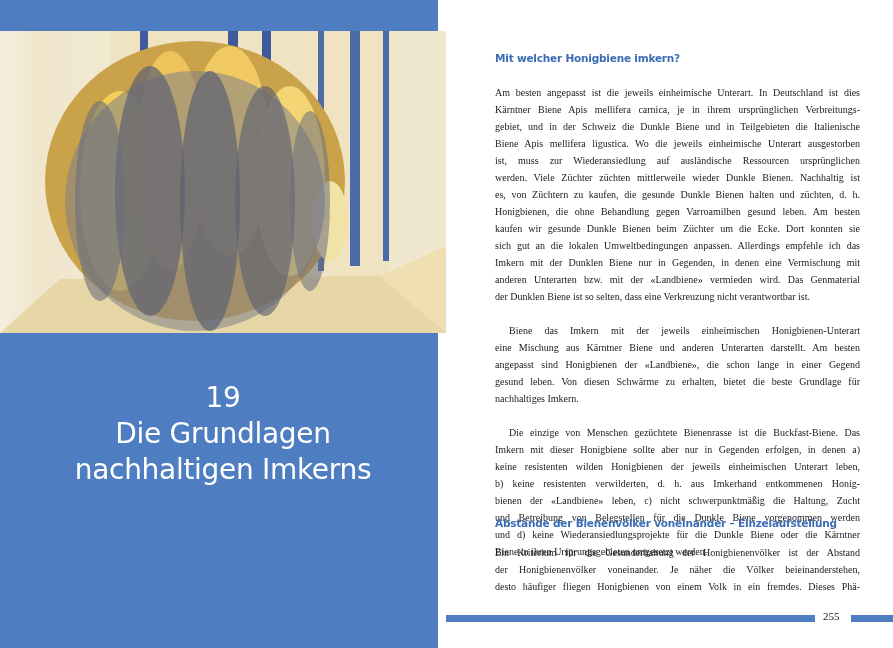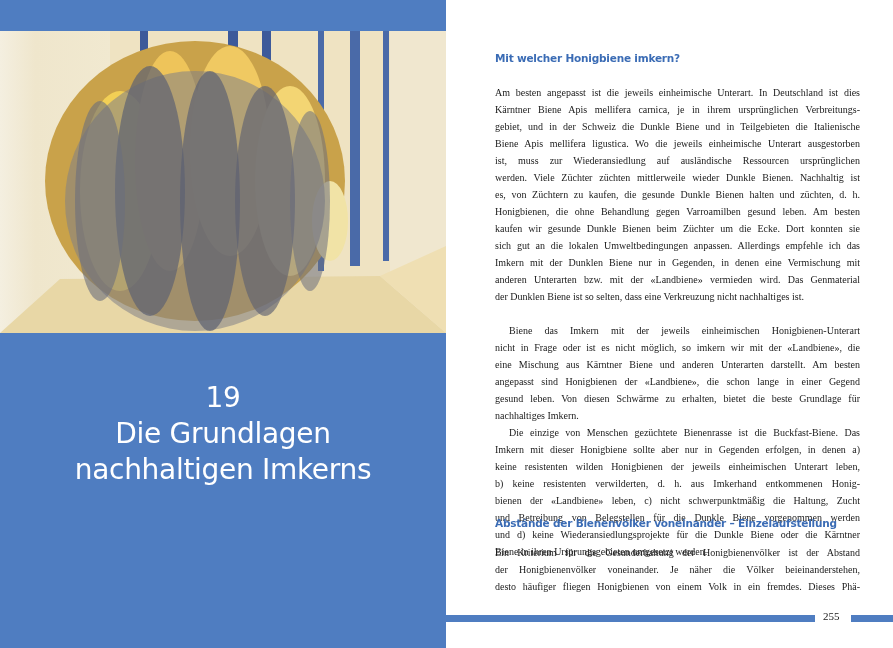--- a/index.html
+++ b/index.html
@@ -4,21 +4,20 @@
   <style>
     html, body { margin: 0; padding: 0; }
     body {
       width: 893px; height: 648px; position: relative; overflow: hidden;
       background: #ffffff;
       font-family: "Liberation Serif", serif;
     }
     .left-page {
       position: absolute; left: 0; top: 0; width: 438px; height: 648px;
       background: #4f7dc1;
-      padding-left: 33px;
     }
     .photo {
       position: absolute; left: 0; top: 31px; width: 446px; height: 302px;
       overflow: hidden;
       background: linear-gradient(90deg, #f4efe0 0%, #efe6cc 8%, #f5efd9 60%, #efe4c6 100%);
     }
     .photo svg { display: block; }
     .chapter-title {
       position: absolute; left: 0; width: 446px; top: 380px;
       text-align: center; color: #ffffff;
@@ -114,26 +113,25 @@
       <span class="line">gebiet, und in der Schweiz die Dunkle Biene und in Teilgebieten die Italienische</span>
       <span class="line">Biene Apis mellifera ligustica. Wo die jeweils einheimische Unterart ausgestorben</span>
       <span class="line">ist, muss zur Wiederansiedlung auf ausländische Ressourcen ursprünglichen</span>
       <span class="line">werden. Viele Züchter züchten mittlerweile wieder Dunkle Bienen. Nachhaltig ist</span>
       <span class="line">es, von Züchtern zu kaufen, die gesunde Dunkle Bienen halten und züchten, d. h.</span>
       <span class="line">Honigbienen, die ohne Behandlung gegen Varroamilben gesund leben. Am besten</span>
       <span class="line">kaufen wir gesunde Dunkle Bienen beim Züchter um die Ecke. Dort konnten sie</span>
       <span class="line">sich gut an die lokalen Umweltbedingungen anpassen. Allerdings empfehle ich das</span>
       <span class="line">Imkern mit der Dunklen Biene nur in Gegenden, in denen eine Vermischung mit</span>
       <span class="line">anderen Unterarten bzw. mit der «Landbiene» vermieden wird. Das Genmaterial</span>
-      <span class="line last">der Dunklen Biene ist so selten, dass eine Verkreuzung nicht nachhaltiges ist.</span>
+      <span class="line last">der Dunklen Biene ist so selten, dass eine Verkreuzung nicht verantwortbar ist.</span>
     </div>
 
     <div class="para" style="top:322px;">
       <span class="line indent">Biene das Imkern mit der jeweils einheimischen Honigbienen-Unterart</span>
-      <span class="line">nicht in Frage oder ist es nicht möglich, so imkern wir mit der «Landbiene», die</span>
       <span class="line">eine Mischung aus Kärntner Biene und anderen Unterarten darstellt. Am besten</span>
       <span class="line">angepasst sind Honigbienen der «Landbiene», die schon lange in einer Gegend</span>
       <span class="line">gesund leben. Von diesen Schwärme zu erhalten, bietet die beste Grundlage für</span>
       <span class="line last">nachhaltiges Imkern.</span>
     </div>
 
     <div class="para" style="top:424px;">
       <span class="line indent">Die einzige von Menschen gezüchtete Bienenrasse ist die Buckfast-Biene. Das</span>
       <span class="line">Imkern mit dieser Honigbiene sollte aber nur in Gegenden erfolgen, in denen a)</span>
       <span class="line">keine resistenten wilden Honigbienen der jeweils einheimischen Unterart leben,</span>

